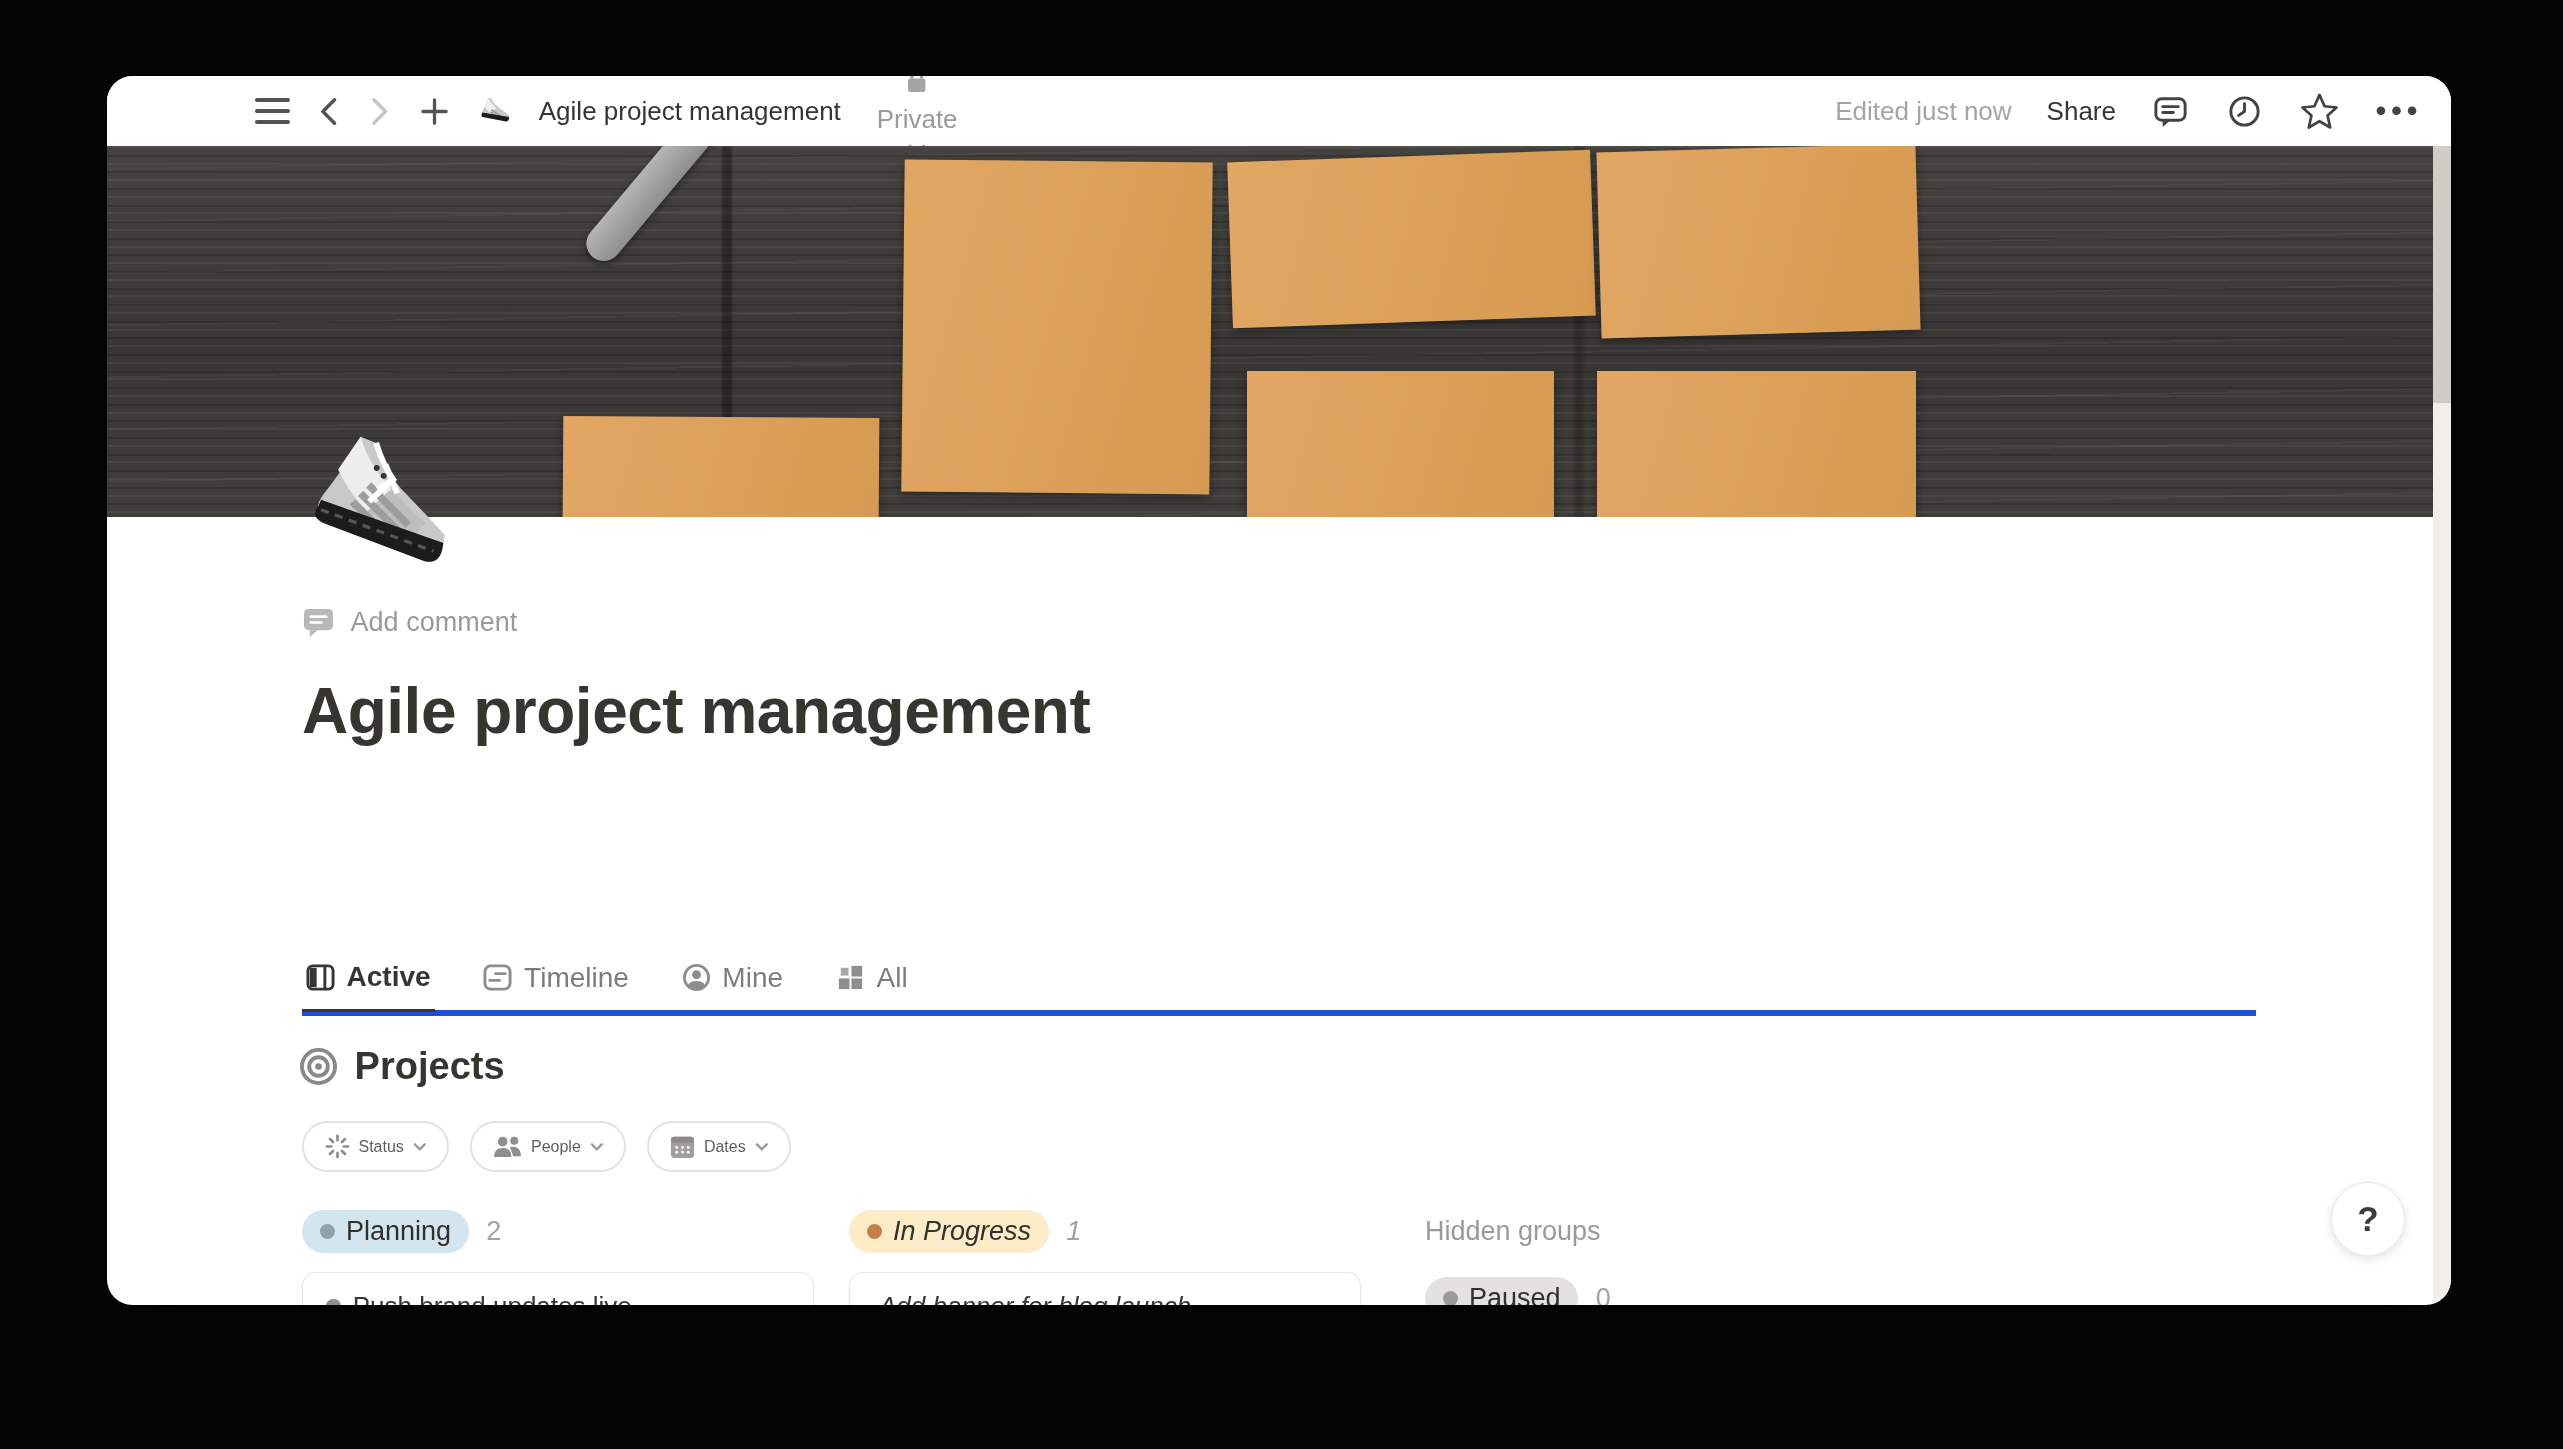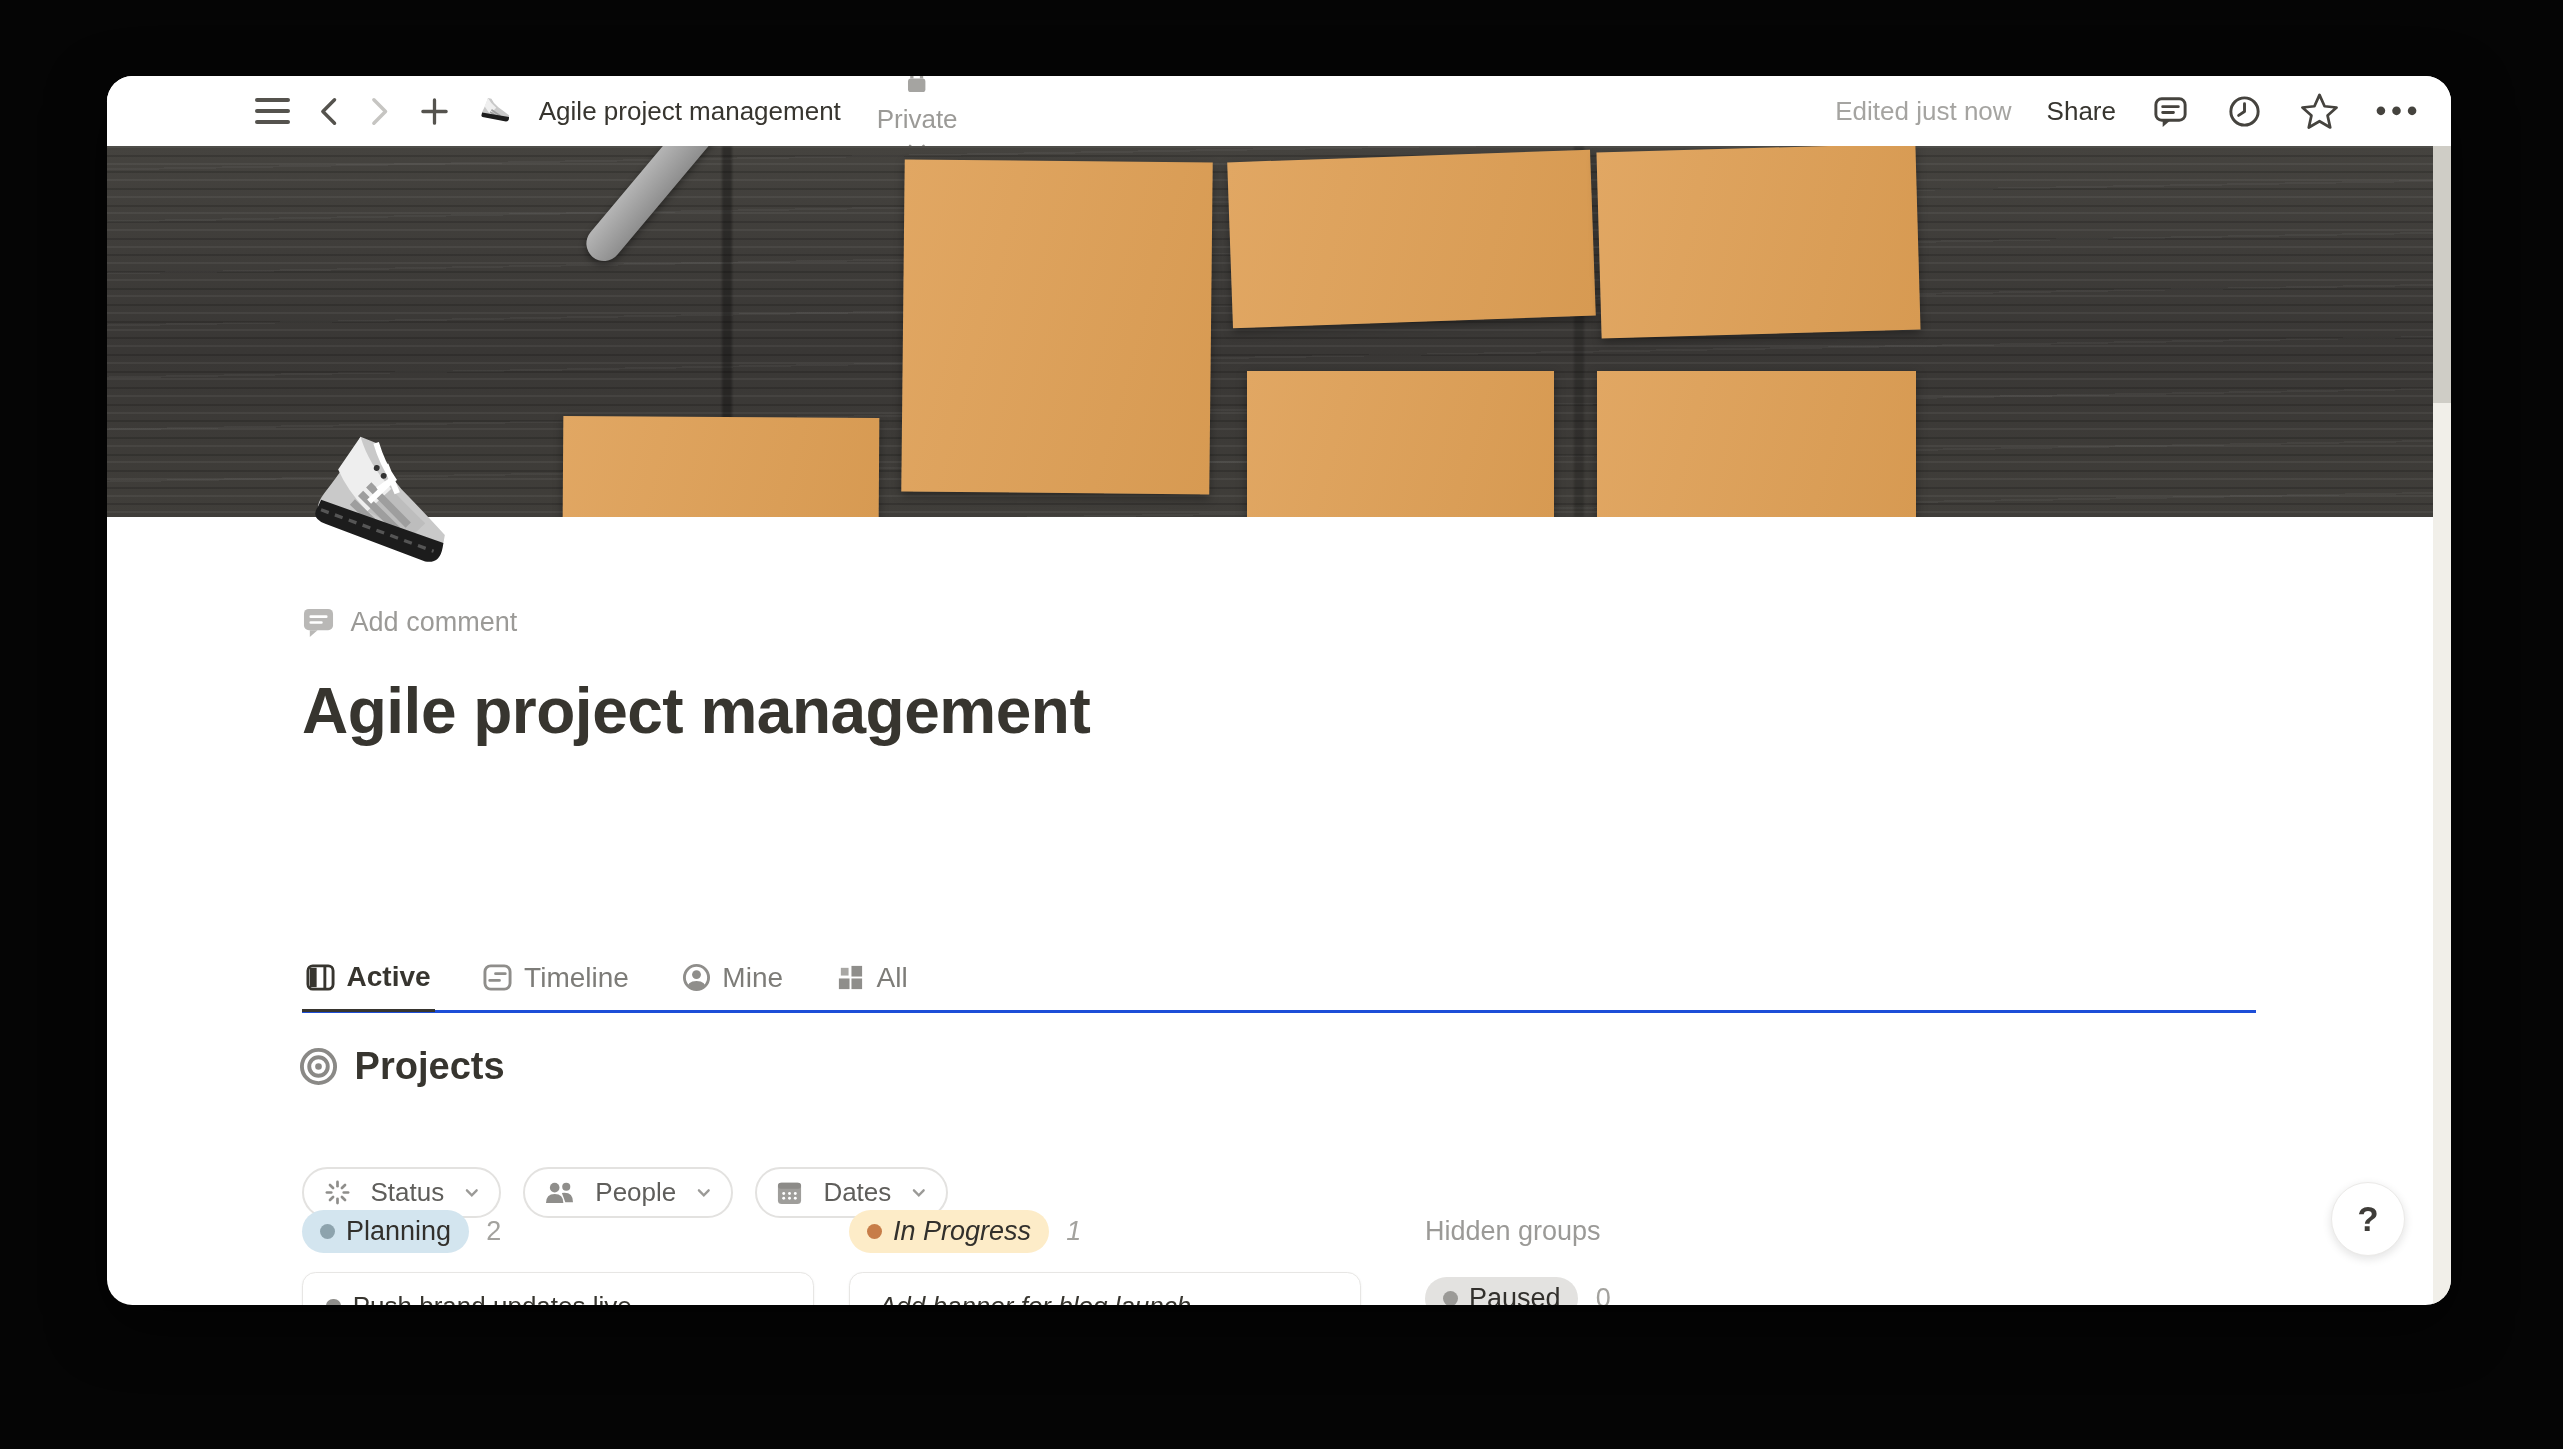--- a/index.html
+++ b/index.html
@@ -29,29 +29,29 @@
   .note{position:absolute;background:linear-gradient(105deg,#e1a763,#d79a52);box-shadow:0 3.9px 9.8px rgba(0,0,0,.35);}
   .pen{position:absolute;left:625px;top:-76px;width:35px;height:244px;border-radius:0 0 17.6px 17.6px;
     background:linear-gradient(90deg,#b5b5b5,#8e8e8e);transform:rotate(40deg);transform-origin:top center;box-shadow:2px 2.9px 7.8px rgba(0,0,0,.4);}
   
   .page-icon{position:absolute;left:186px;top:348px;width:164px;height:164px;cursor:pointer;}
   .addc{position:absolute;left:195px;top:531px;display:flex;align-items:center;gap:15.6px;color:#9b9a97;font-size:27px;cursor:pointer;}
   .title{position:absolute;left:195px;top:598px;font-size:64px;font-weight:700;color:#37352f;letter-spacing:-0.5px;}
   .tip{position:absolute;left:195px;top:707px;width:1905px;font-size:28px;line-height:48px;color:#787774;}
   .tip b{font-weight:700;color:#787774;}
   
-  .tabs{position:absolute;left:195px;top:885px;width:1954px;border-bottom:3px solid #1d4ed8;display:flex;gap:45px;}
+  .tabs{position:absolute;left:195px;top:885px;width:1954px;border-bottom:6px solid #1d4ed8;display:flex;gap:45px;}
   .tab{display:flex;align-items:center;gap:11.7px;padding:0 3.9px 15.6px 3.9px;font-size:28px;color:#7d7c78;cursor:pointer;}
   .tab.active{color:#37352f;font-weight:600;border-bottom:3.9px solid #37352f;margin-bottom:-2px;}
   
   .proj{position:absolute;left:191px;top:969px;display:flex;align-items:center;gap:15.6px;}
   .proj-title{font-size:38px;font-weight:700;color:#37352f;}
   .chips{position:absolute;left:195px;top:1045px;display:flex;gap:21.5px;}
-  .chip{display:flex;align-items:center;gap:20px;height:47px;padding:0 19.5px;border:2px solid #e3e2e0;border-radius:25.4px;
-    font-size:26px;color:#5f5e5b;cursor:pointer;background:#fff;white-space:nowrap;margin-top:46px;}
+  .chip{display:flex;align-items:center;gap:8px;height:47px;padding:0 19.5px;border:2px solid #e3e2e0;border-radius:25.4px;
+    font-size:16px;color:#5f5e5b;cursor:pointer;background:#fff;white-space:nowrap;}
   .chev{width:15.6px;height:15.6px;}
   
   .board{position:absolute;left:195px;top:1133px;width:2149px;}
   .col{position:absolute;top:0;}
   .col1{left:0;} .col2{left:547px;font-style:italic;} .col3{left:1123px;}
   .group-row{display:flex;align-items:center;gap:17.6px;height:45px;}
   .gpill{display:flex;align-items:center;gap:10.7px;height:43px;padding:0 17.6px;border-radius:21.5px;font-size:27px;font-weight:500;color:#32302c;white-space:nowrap;}
   .gpill .dot{width:15.6px;height:15.6px;border-radius:50%;}
   .pill-planning{background:#d3e5ef;} .pill-planning .dot{background:#8da3ad;}
   .pill-progress{background:#fdecc8;} .pill-progress .dot{background:#c77d48;}

